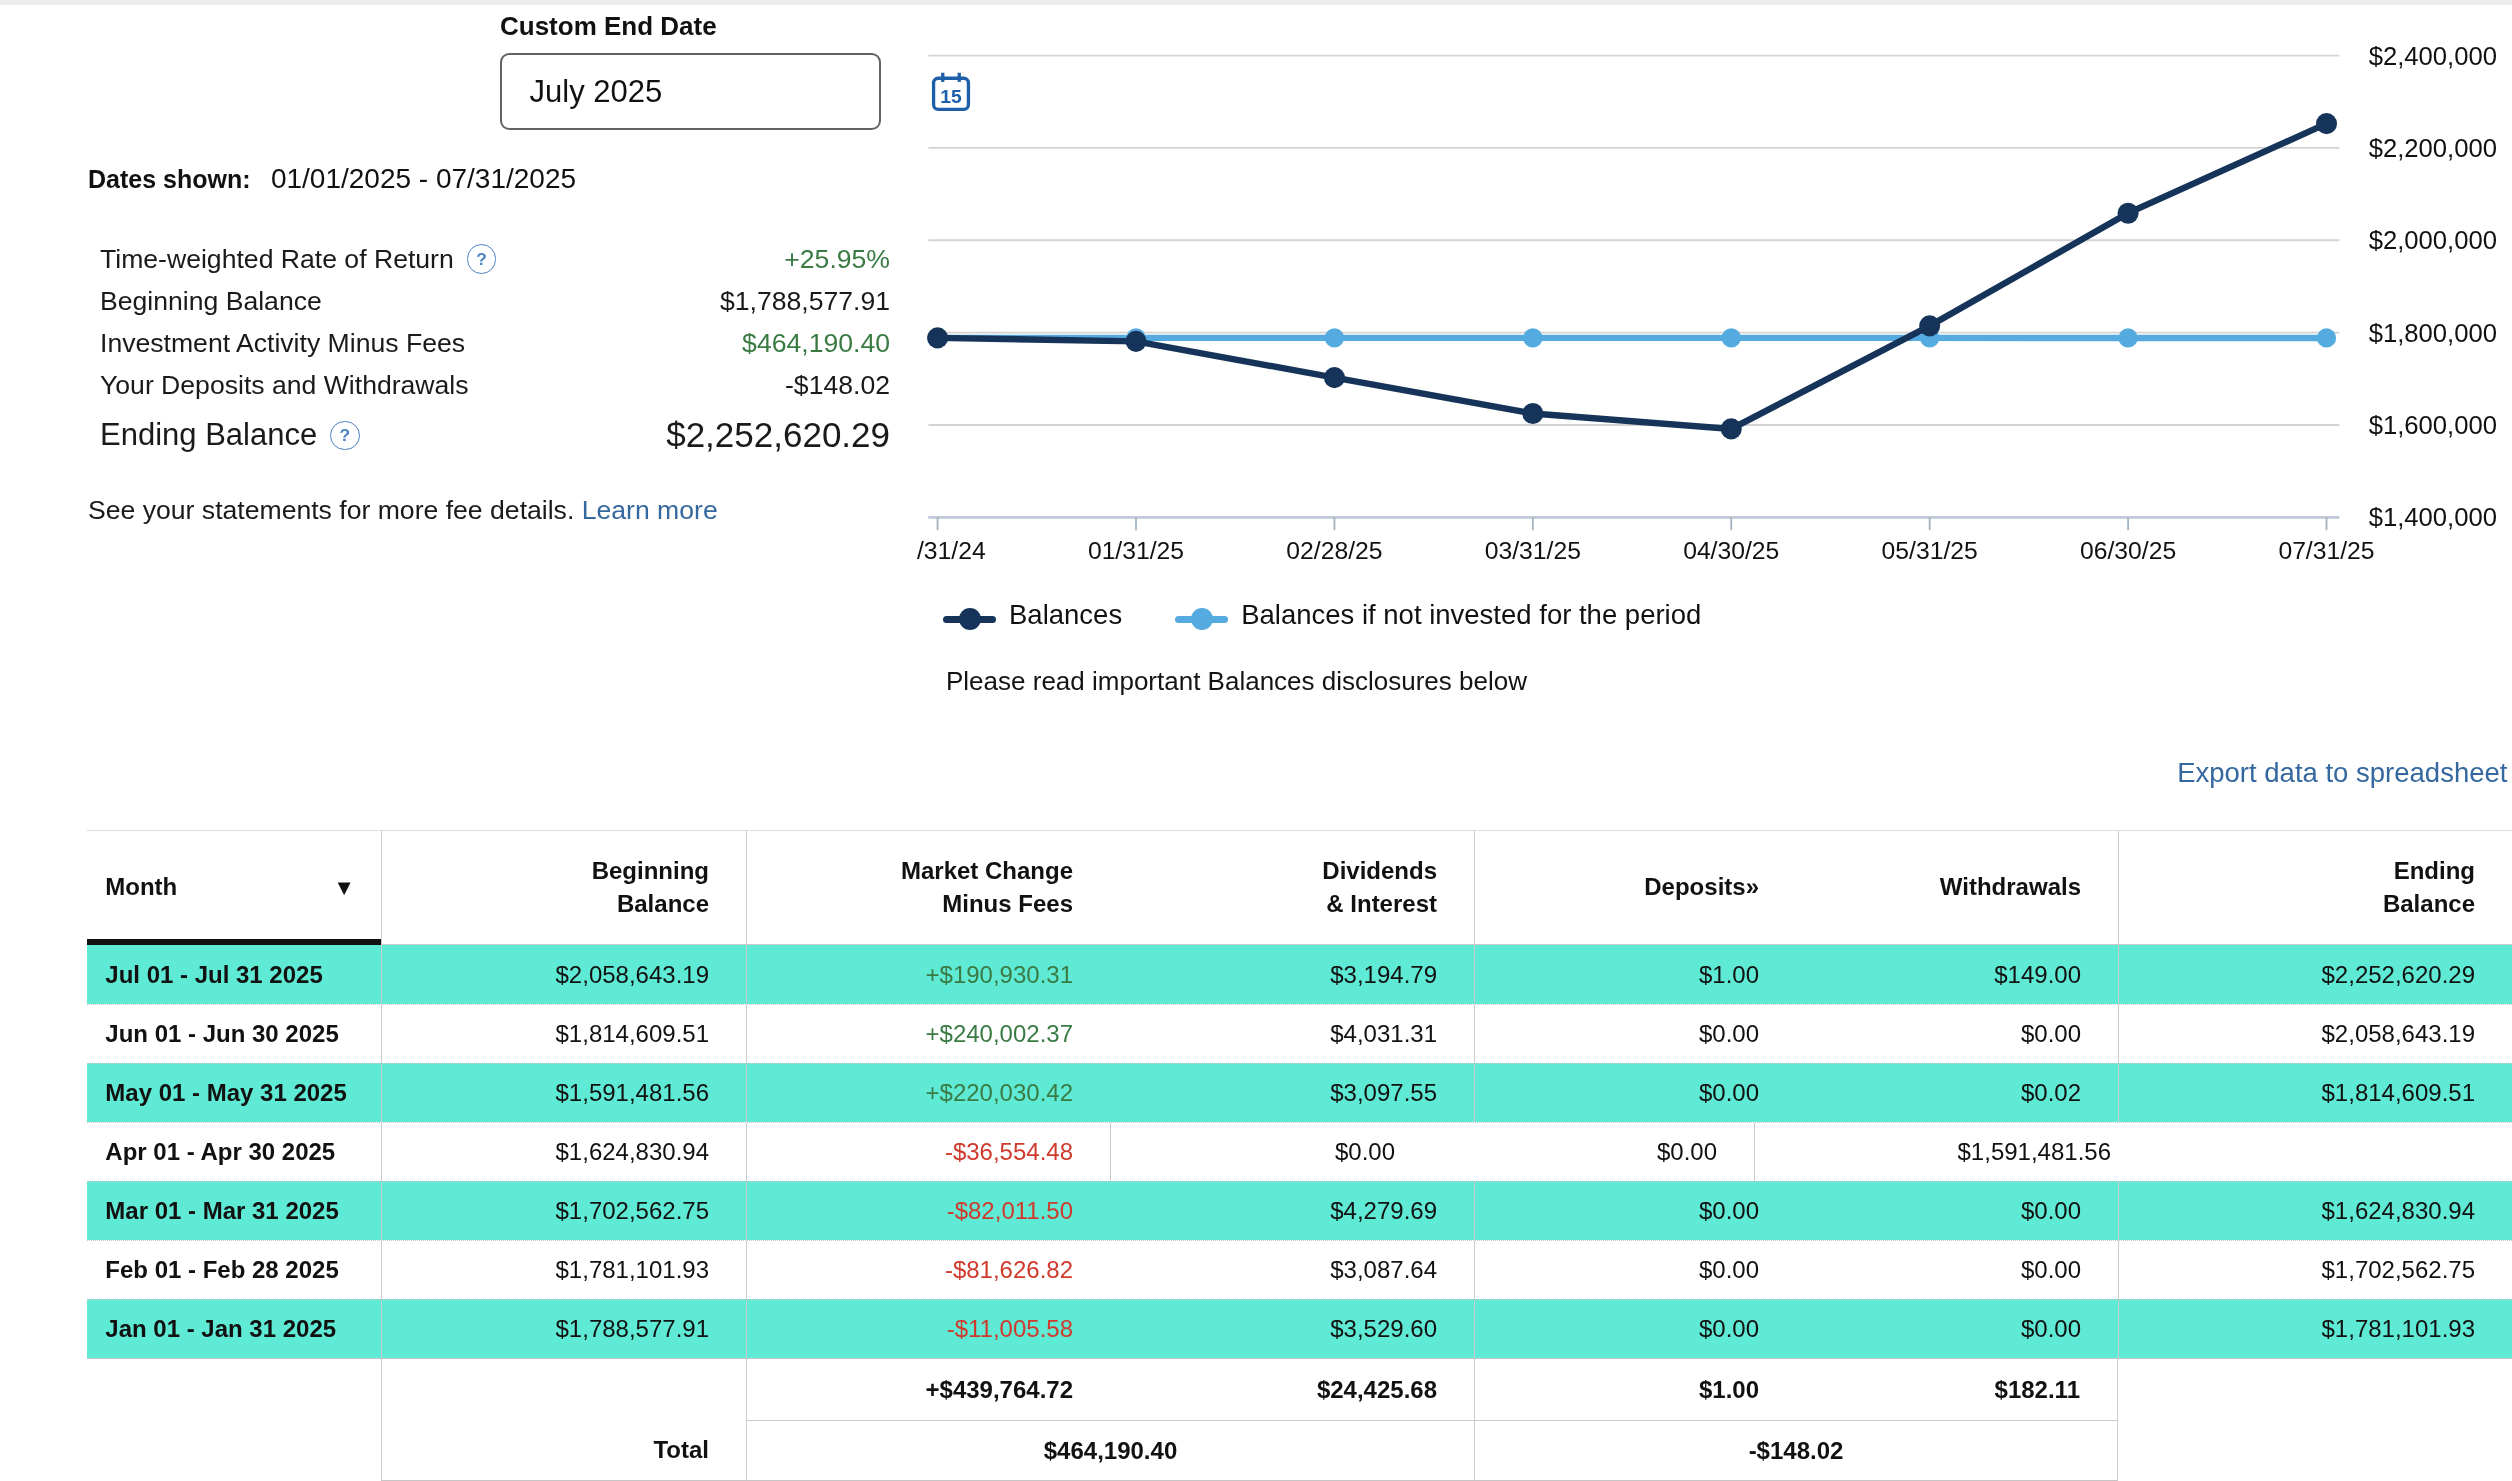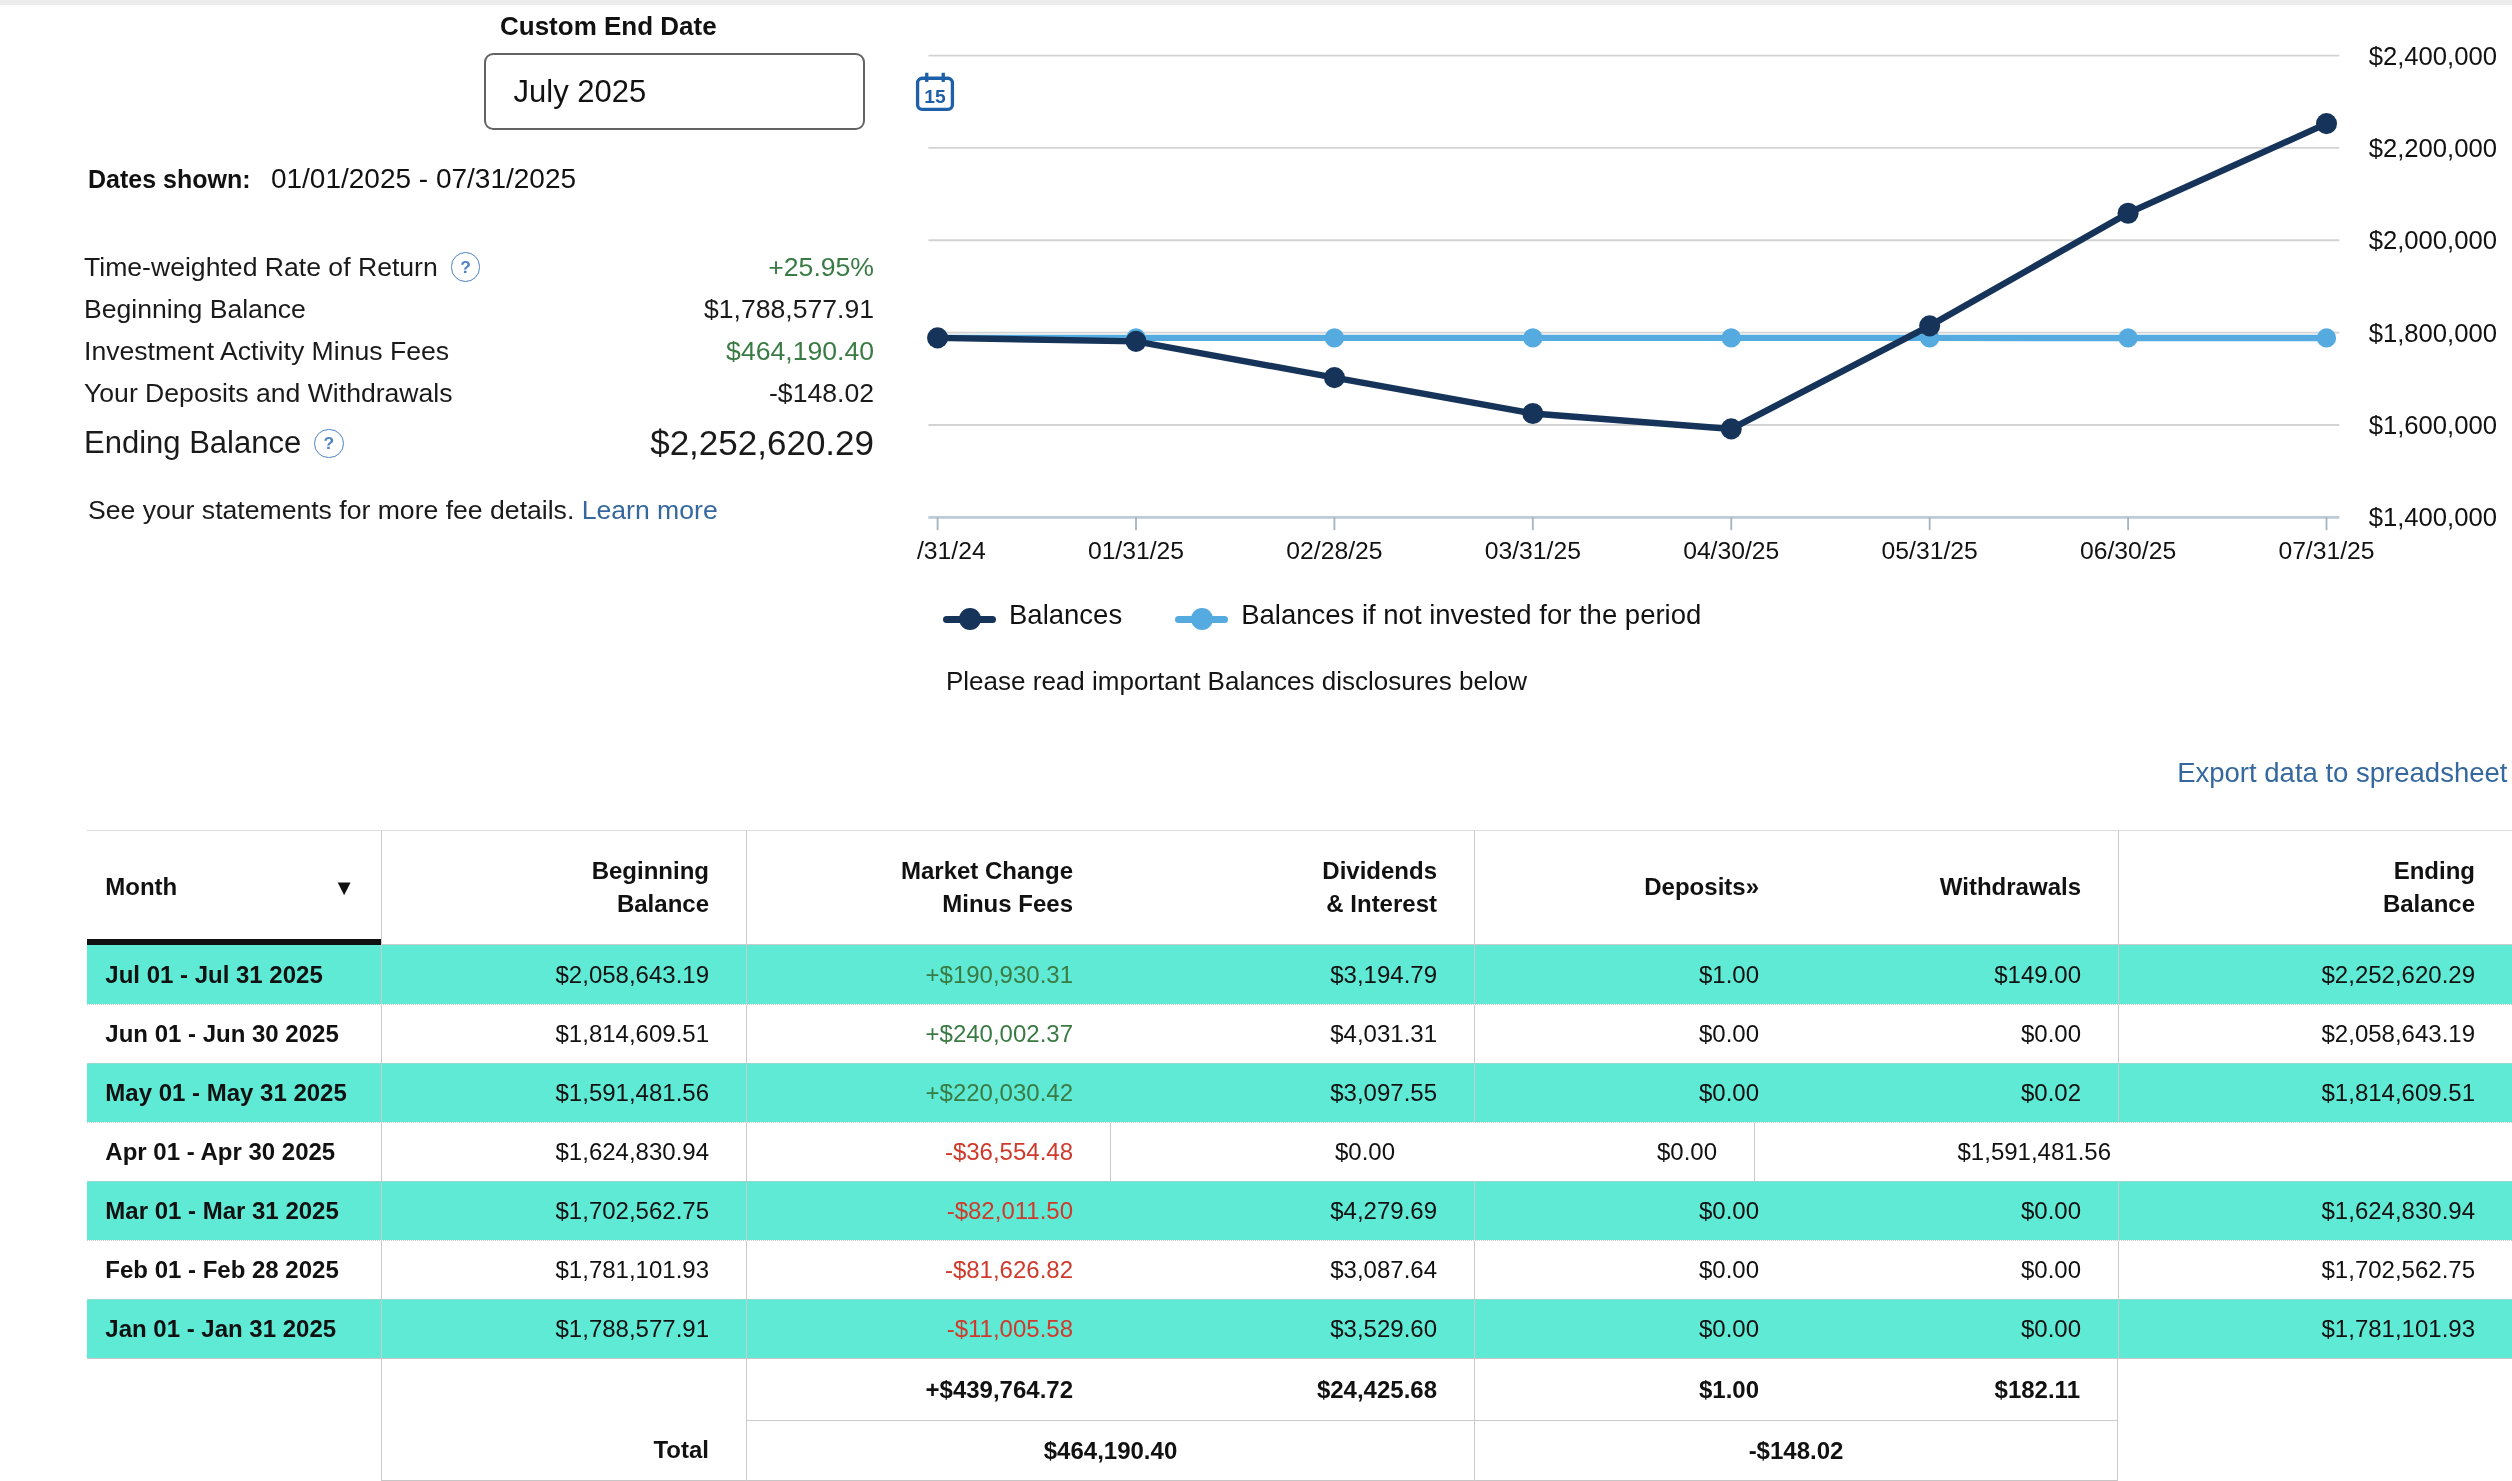--- a/index.html
+++ b/index.html
@@ -2,31 +2,31 @@
 <html style="font-size:14.7px"><head>
 <meta charset="utf-8">
 <style>
   html,body{margin:0;padding:0;background:#fff;}
   #app{position:relative;width:2512px;height:1482px;background:#fff;overflow:hidden;
        font-family:"Liberation Sans","DejaVu Sans",sans-serif;color:#1a1a1a;}
   .top-divider{position:absolute;left:0;top:0;width:100%;height:4.6px;background:#ececec;}
 
   
   .ced-label{position:absolute;left:500px;top:11px;font-size:26px;font-weight:bold;color:#111;}
-  .date-input{position:absolute;left:484px;top:53px;width:381px;height:77px;box-sizing:border-box;
+  .date-input{position:absolute;left:500px;top:53px;width:381px;height:77px;box-sizing:border-box;
        border:2.3px solid #636363;border-radius:9.2px;background:#fff;display:flex;align-items:center;
        padding:0 22px 0 27.5px;}
   .date-input input{border:none;outline:none;flex:1;font-size:31px;color:#111;
        font-family:"Liberation Sans","DejaVu Sans",sans-serif;background:transparent;padding:0;}
   .cal-icon{width:44px;height:44px;flex:none;cursor:pointer;}
   .dates-line{position:absolute;left:88px;top:163px;font-size:26.6px;color:#111;}
   .dates-line .lbl{font-weight:bold;font-size:25px;}
   .dates-line .val{font-size:28px;margin-left:13px;}
 
-  .summary{position:absolute;left:84px;top:238px;width:790px;margin-top:8px;}
+  .summary{position:absolute;left:100px;top:238px;width:790px;}
   .srow{display:flex;justify-content:space-between;align-items:center;height:42px;font-size:26.6px;color:#1a1a1a;}
   .srow .label{display:flex;align-items:center;}
   .srow.ending{height:55px;font-size:31px;margin-top:1.8px;}
   .srow.ending .value{font-size:35px;}
   .pos-green{color:#3a7b44;}
   .help{display:inline-flex;align-items:center;justify-content:center;width:27.5px;height:27.5px;
        border:1.8px solid #4d82c3;border-radius:50%;color:#4d82c3;font-size:17.4px;font-weight:bold;
        margin-left:13px;cursor:pointer;flex:none;}
   .statements{position:absolute;left:88px;top:495px;font-size:26.6px;color:#1a1a1a;}
   a.link{color:#35689e;text-decoration:none;cursor:pointer;}

